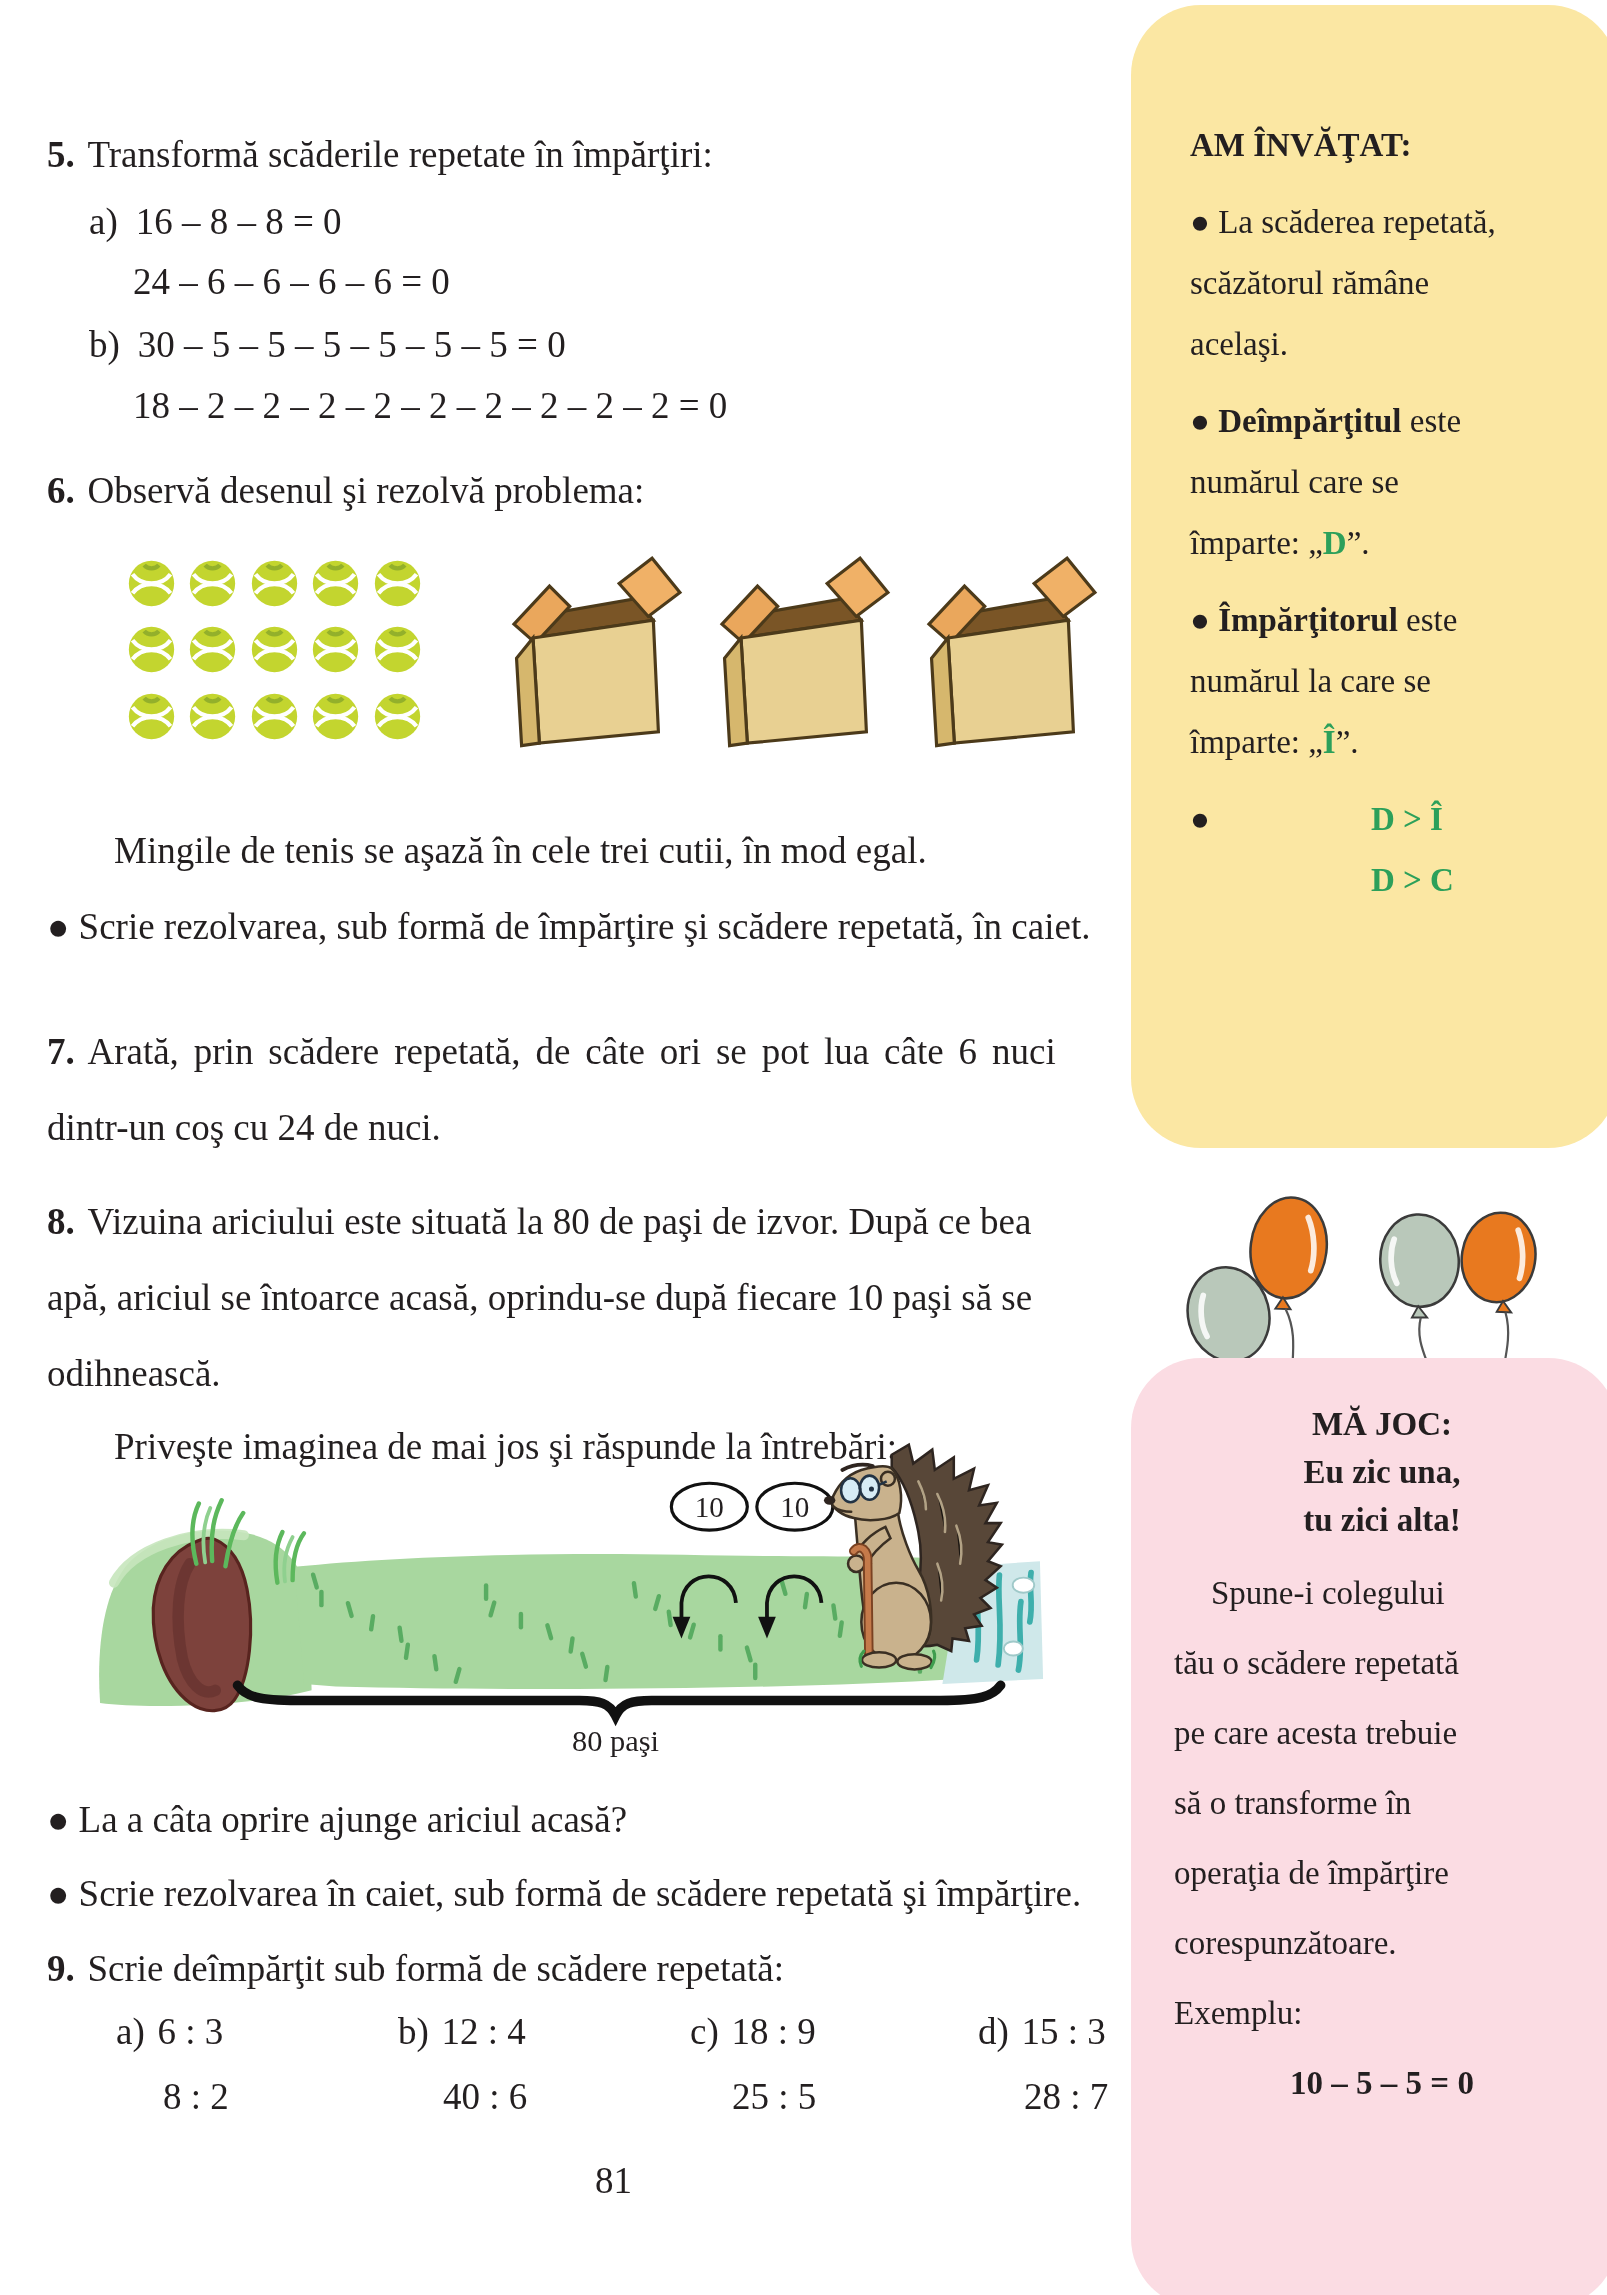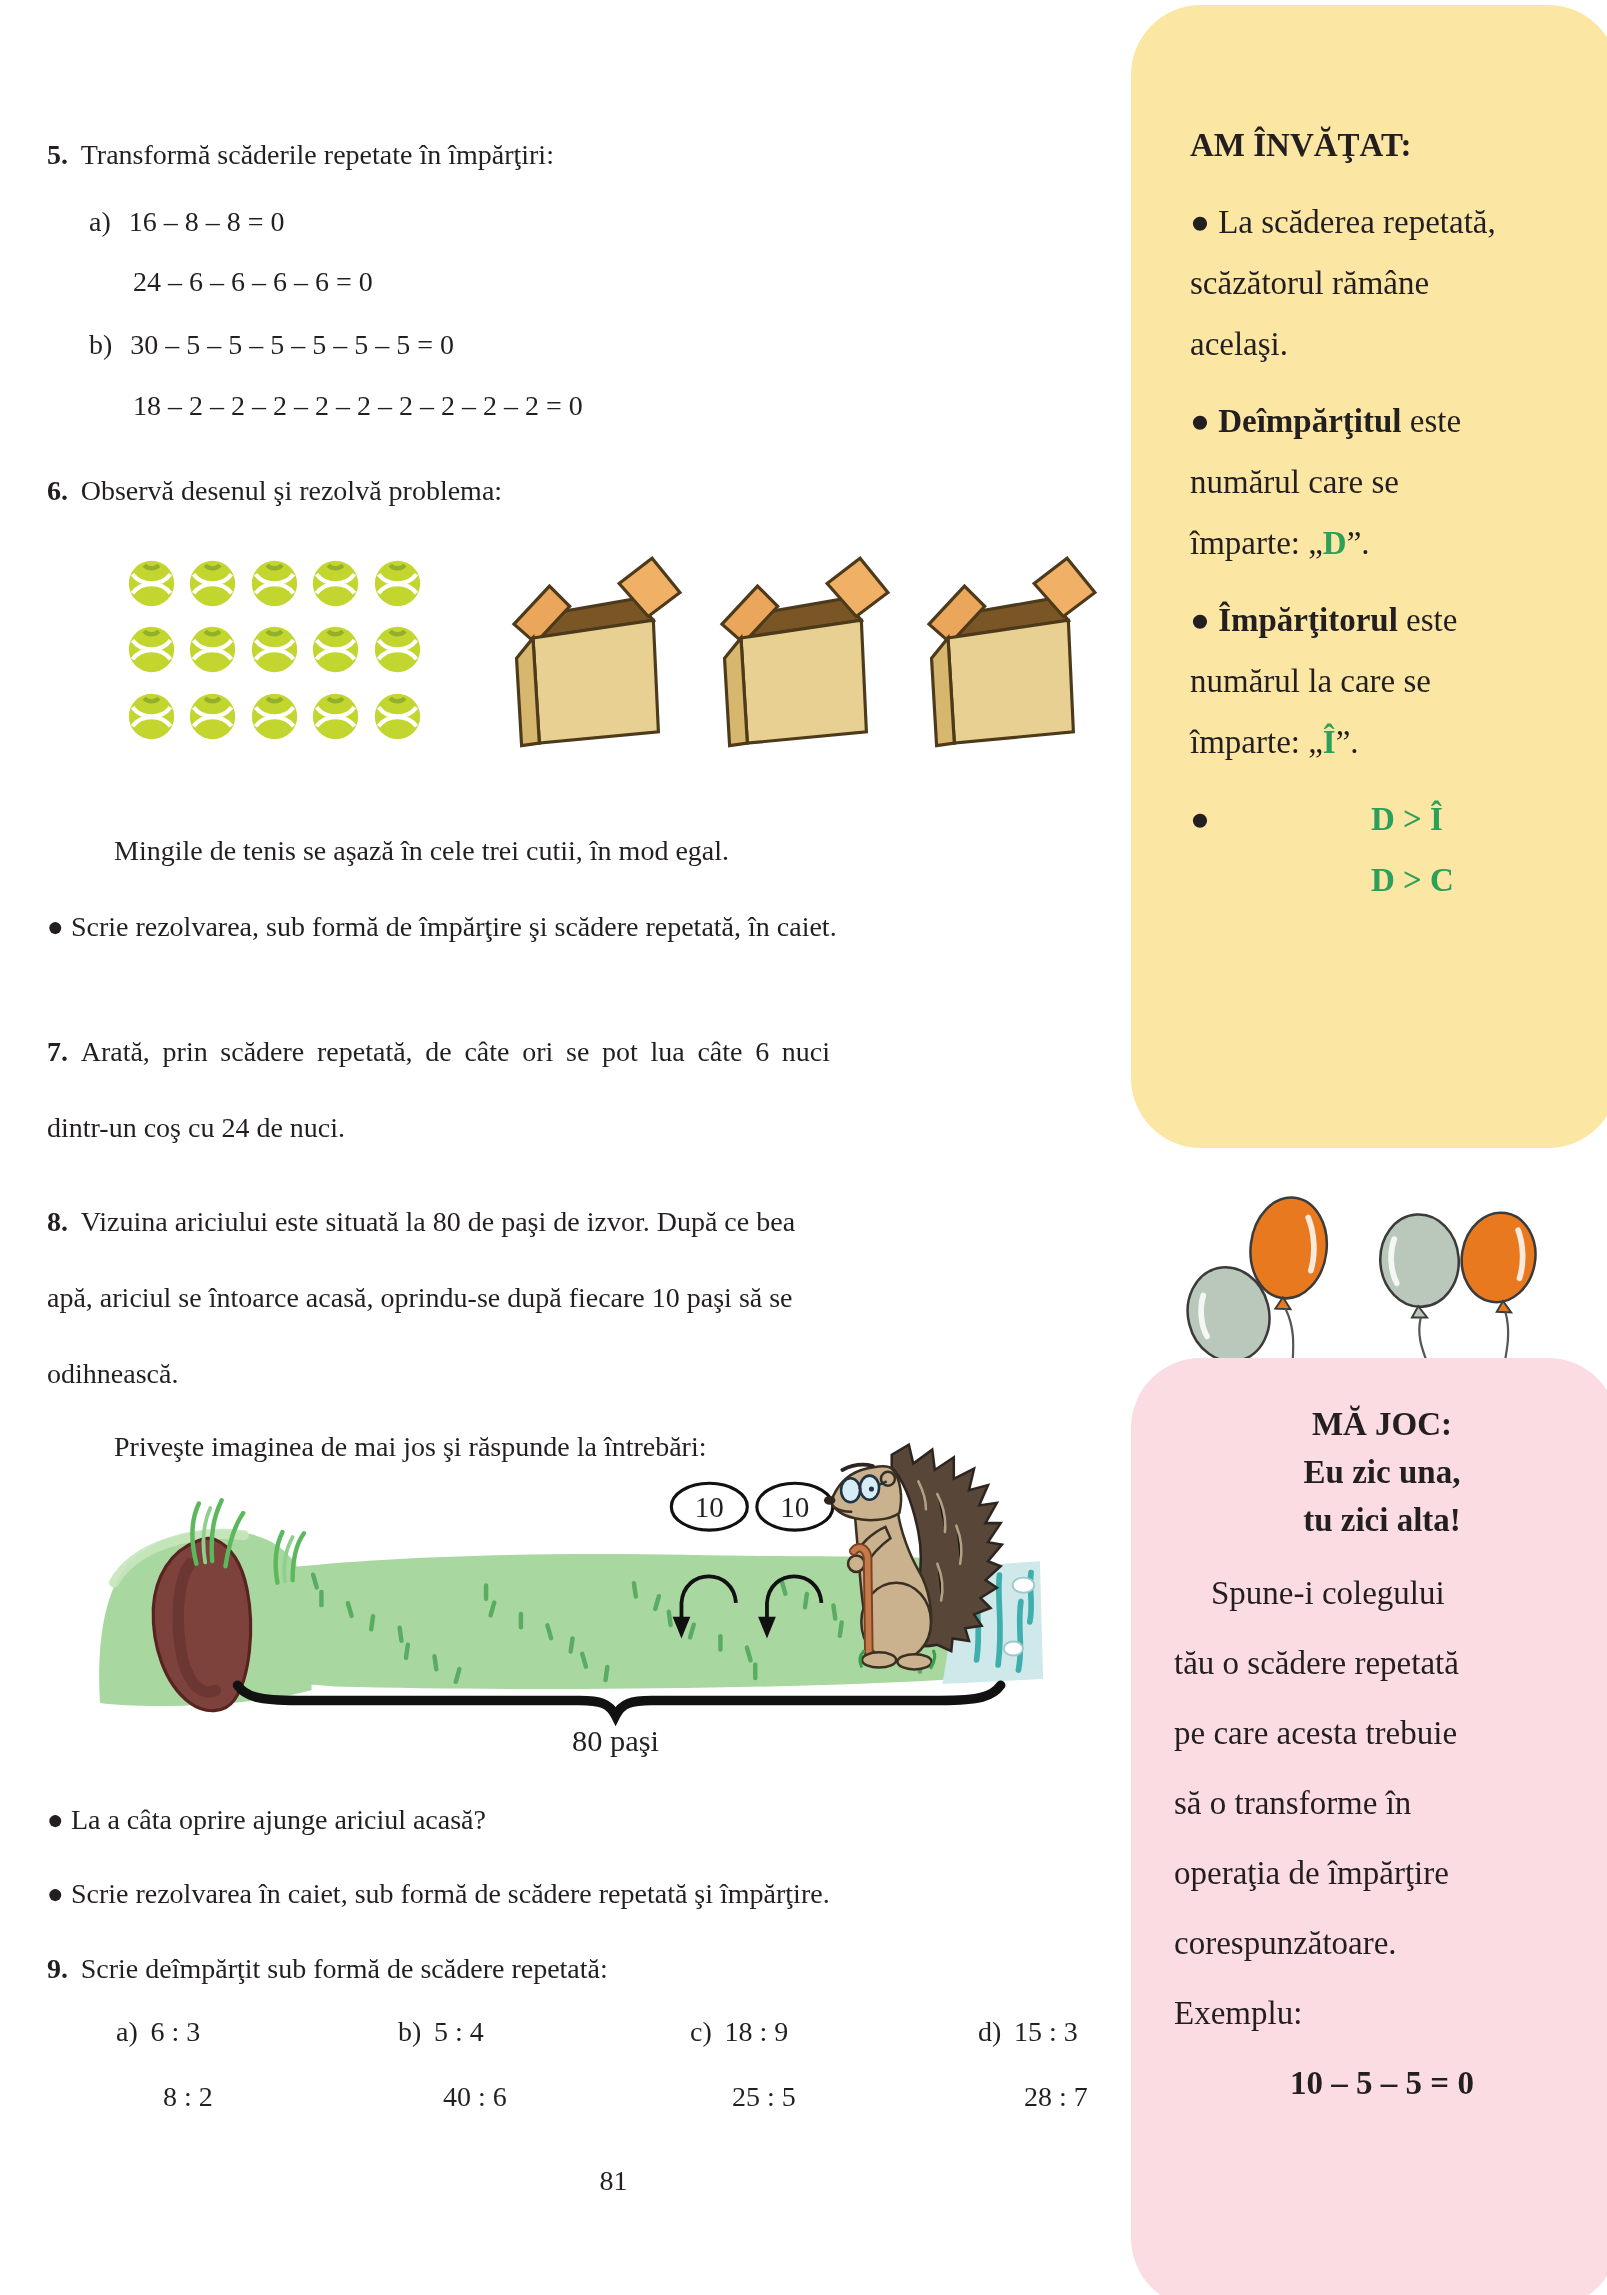--- a/index.html
+++ b/index.html
@@ -2,21 +2,21 @@
 <html style="--text: #231f20; --accent-green: #2ca05a; --panel-yellow: #fbe7a3; --panel-pink: #fbdce3; --balloon-orange: #e8791f; --balloon-sage: #b9c8ba; --ball-green: #c3d52f; --box-tan: #e8d092; --grass-green: #a8d79f; --water-blue: #cfe8ea;font-size:10px"><head>
 <meta charset="utf-8">
 <style>
   :root{
     --text:#231f20; --green:#2ca05a; --yellow:#fbe7a3; --pink:#fbdce3;
     --orange:#e8791f; --sage:#b9c8ba;
   }
   html,body{margin:0;padding:0;overflow:hidden;}
   body{width:1607px;height:2295px;position:relative;background:#ffffff;
        font-family:"Liberation Serif","DejaVu Serif",serif;color:var(--text);}
-  .line{position:absolute;font-size:28px;line-height:38px;white-space:nowrap;}
+  .line{position:absolute;font-size:37px;line-height:38px;white-space:nowrap;}
   .b{font-weight:bold;}
   .gap{margin-left:12.7px;}
   .gap2{margin-left:18px;}
   .ws{word-spacing:5.7px;}
   .panel{position:absolute;border-radius:70px;box-sizing:border-box;}
   #learned-panel{left:1131px;top:5px;width:487px;height:1143px;background:var(--yellow);
                  padding:94px 28px 0 43px;font-size:33px;line-height:61px;}
   #game-panel{left:1131px;top:1358px;width:487px;height:950px;background:var(--pink);
               padding:42px 28px 0 43px;font-size:33px;line-height:70px;}
   .sb-p{white-space:pre-line;margin:16px;}
@@ -345,21 +345,21 @@
 <div class="line" style="left:47px;top:1875px">● Scrie rezolvarea în caiet, sub formă de scădere repetată şi împărţire.</div>
 
 <div class="line" style="left:47px;top:1950px">
   <b>9.</b><span class="gap">Scrie deîmpărţit sub formă de scădere repetată:</span>
 </div>
 
 <div class="line" style="left:116px;top:2013px">
   <span>a)</span><span class="gap">6 : 3</span>
 </div>
 <div class="line" style="left:398px;top:2013px">
-  <span>b)</span><span class="gap">5 : 4</span>
+  <span>b)</span><span class="gap">12 : 4</span>
 </div>
 <div class="line" style="left:690px;top:2013px">
   <span>c)</span><span class="gap">18 : 9</span>
 </div>
 <div class="line" style="left:978px;top:2013px">
   <span>d)</span><span class="gap">15 : 3</span>
 </div>
 <div class="line" style="left:163px;top:2078px">8 : 2</div>
 <div class="line" style="left:443px;top:2078px">40 : 6</div>
 <div class="line" style="left:732px;top:2078px">25 : 5</div>

